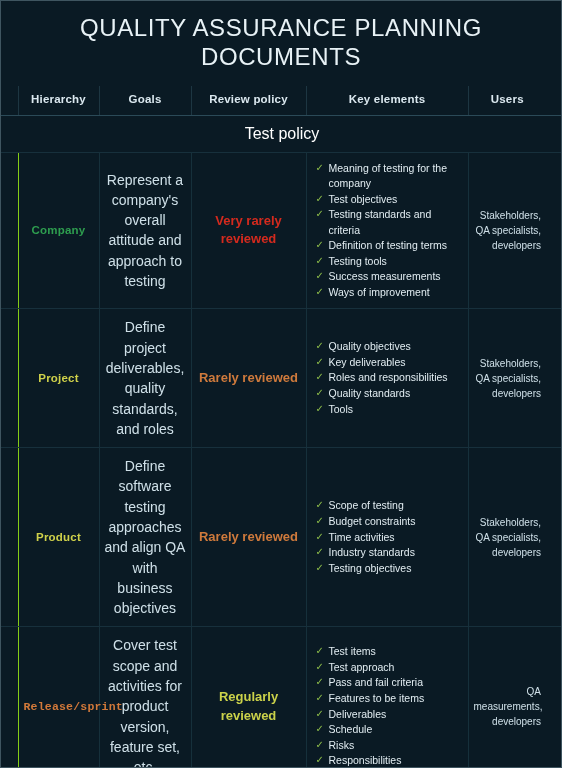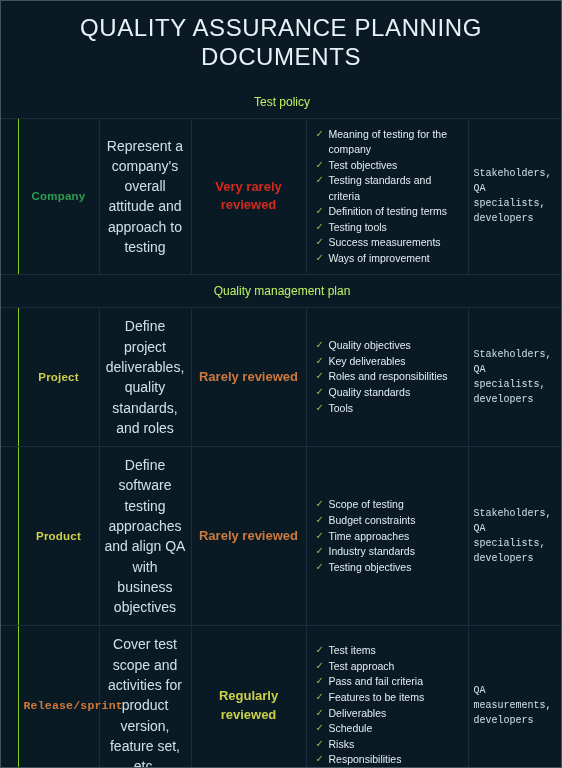--- a/index.html
+++ b/index.html
@@ -60,22 +60,22 @@
   }
   .head-row td.pad { border-right: none; }
   .head-row td.first { border-left: 1px solid #1d3642; }
   .head-row td.last  { border-right: none; }
   .head-underline td {
     border-bottom: 1px solid #2b4a58;
   }
 
   .section-row td {
     text-align: center;
-    color: #bef264;
-    font-size: 12px;
+    color: #ffffff;
+    font-size: 16px;
     font-weight: 400;
     padding: 9px 0 9px 0;
   }
 
   .data-row td {
     vertical-align: middle;
     padding: 8px 5px;
     border-top: 1px solid #17303c;
     border-bottom: 1px solid #17303c;
     border-right: 1px solid #16303b;
@@ -96,25 +96,24 @@
     font-size: 14px;
     line-height: 1.45;
   }
   .review {
     text-align: center;
     font-size: 13px;
     font-weight: 700;
     line-height: 1.42;
   }
   .users {
-    text-align: left;
+    text-align: right;
     color: #cfe0e8;
     font-size: 10px;
     line-height: 1.5;
-    font-family: Liberation Mono, monospace;
   }
 
   ul.keylist {
     list-style: none;
     margin: 0;
     padding: 0 2px 0 4px;
   }
   ul.keylist li {
     position: relative;
     color: #e2edf2;
@@ -141,20 +140,29 @@
     <colgroup>
       <col class="c-padl">
         <col class="c-hier">
         <col class="c-goals">
         <col class="c-review">
         <col class="c-key">
         <col class="c-users">
         <col class="c-padr">
     </colgroup>
     <tbody>
+      <tr class="head-row head-underline">
+        <td class="pad"></td>
+        <td class="first">Hierarchy</td>
+        <td>Goals</td>
+        <td>Review policy</td>
+        <td>Key elements</td>
+        <td class="last">Users</td>
+        <td class="pad"></td>
+      </tr>
     <tr class="section-row">
           <td colspan="7">Test policy</td>
         </tr>
         <tr class="data-row">
           <td class="pad"></td>
           <td class="first hier" style="color: rgb(46, 158, 79);">Company</td>
           <td class="goals">Represent a company's overall attitude and approach to testing</td>
           <td class="review" style="color: rgb(212, 42, 30);">Very rarely reviewed</td>
           <td>
             <ul class="keylist">
@@ -163,23 +171,20 @@
               <li><span class="tick">✓</span><span>Testing standards and criteria</span></li>
               <li><span class="tick">✓</span><span>Definition of testing terms</span></li>
               <li><span class="tick">✓</span><span>Testing tools</span></li>
               <li><span class="tick">✓</span><span>Success measurements</span></li>
               <li><span class="tick">✓</span><span>Ways of improvement</span></li>
             </ul>
           </td>
           <td class="last users">Stakeholders, QA specialists, developers</td>
           <td class="pad"></td>
         </tr>
-        <tr class="section-row">
-          <td colspan="7">Quality management plan</td>
-        </tr>
         <tr class="data-row">
           <td class="pad"></td>
           <td class="first hier" style="color: rgb(207, 209, 74);">Project</td>
           <td class="goals">Define project deliverables, quality standards, and roles</td>
           <td class="review" style="color: rgb(207, 122, 60);">Rarely reviewed</td>
           <td>
             <ul class="keylist">
               <li><span class="tick">✓</span><span>Quality objectives</span></li>
               <li><span class="tick">✓</span><span>Key deliverables</span></li>
               <li><span class="tick">✓</span><span>Roles and responsibilities</span></li>
@@ -192,21 +197,21 @@
         </tr>
         <tr class="data-row">
           <td class="pad"></td>
           <td class="first hier" style="color: rgb(207, 209, 74);">Product</td>
           <td class="goals">Define software testing approaches and align QA with business objectives</td>
           <td class="review" style="color: rgb(207, 122, 60);">Rarely reviewed</td>
           <td>
             <ul class="keylist">
               <li><span class="tick">✓</span><span>Scope of testing</span></li>
               <li><span class="tick">✓</span><span>Budget constraints</span></li>
-              <li><span class="tick">✓</span><span>Time approaches</span></li>
+              <li><span class="tick">✓</span><span>Time activities</span></li>
               <li><span class="tick">✓</span><span>Industry standards</span></li>
               <li><span class="tick">✓</span><span>Testing objectives</span></li>
             </ul>
           </td>
           <td class="last users">Stakeholders, QA specialists, developers</td>
           <td class="pad"></td>
         </tr>
         <tr class="data-row">
           <td class="pad"></td>
           <td class="first hier" style="color: rgb(210, 121, 58); font-family: Liberation Mono, monospace;">Release/sprint</td>

